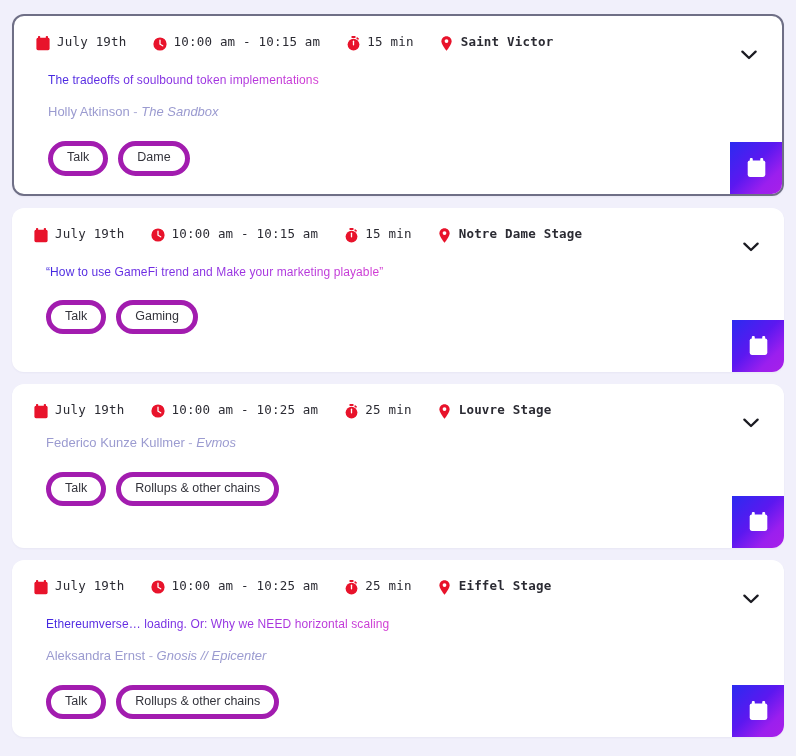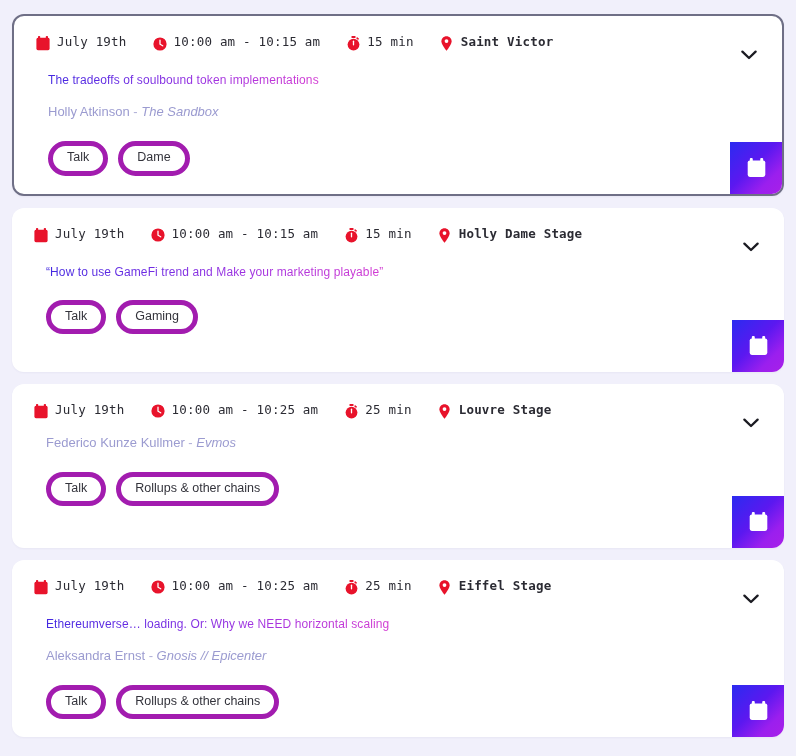--- a/index.html
+++ b/index.html
@@ -249,21 +249,21 @@
             </span>
             <span class="meta-text">15 min</span>
           </span>
           <span class="meta-item">
             <span class="meta-icon">
               <svg width="11" height="15" viewBox="0 0 11 15">
                 <path d="M5.5 0.3C2.6 0.3 0.4 2.5 0.4 5.3c0 3.6 5.1 9.4 5.1 9.4s5.1-5.8 5.1-9.4C10.6 2.5 8.4 0.3 5.5 0.3z" fill="#e8132b"></path>
                 <circle cx="5.5" cy="5.1" r="1.9" fill="#ffffff"></circle>
               </svg>
             </span>
-            <span class="meta-text">Holly Dame Stage</span>
+            <span class="meta-text">Notre Dame Stage</span>
           </span>
         </div>
         <div class="title-line"><a class="session-title">“How to use GameFi trend and Make your marketing playable”</a></div>
         <div class="tag-row">
           <span class="tag-pill">Talk</span>
           <span class="tag-pill">Gaming</span>
         </div>
       </div>
       <button class="chevron-btn">
         <svg width="16" height="10" viewBox="0 0 16 10">

